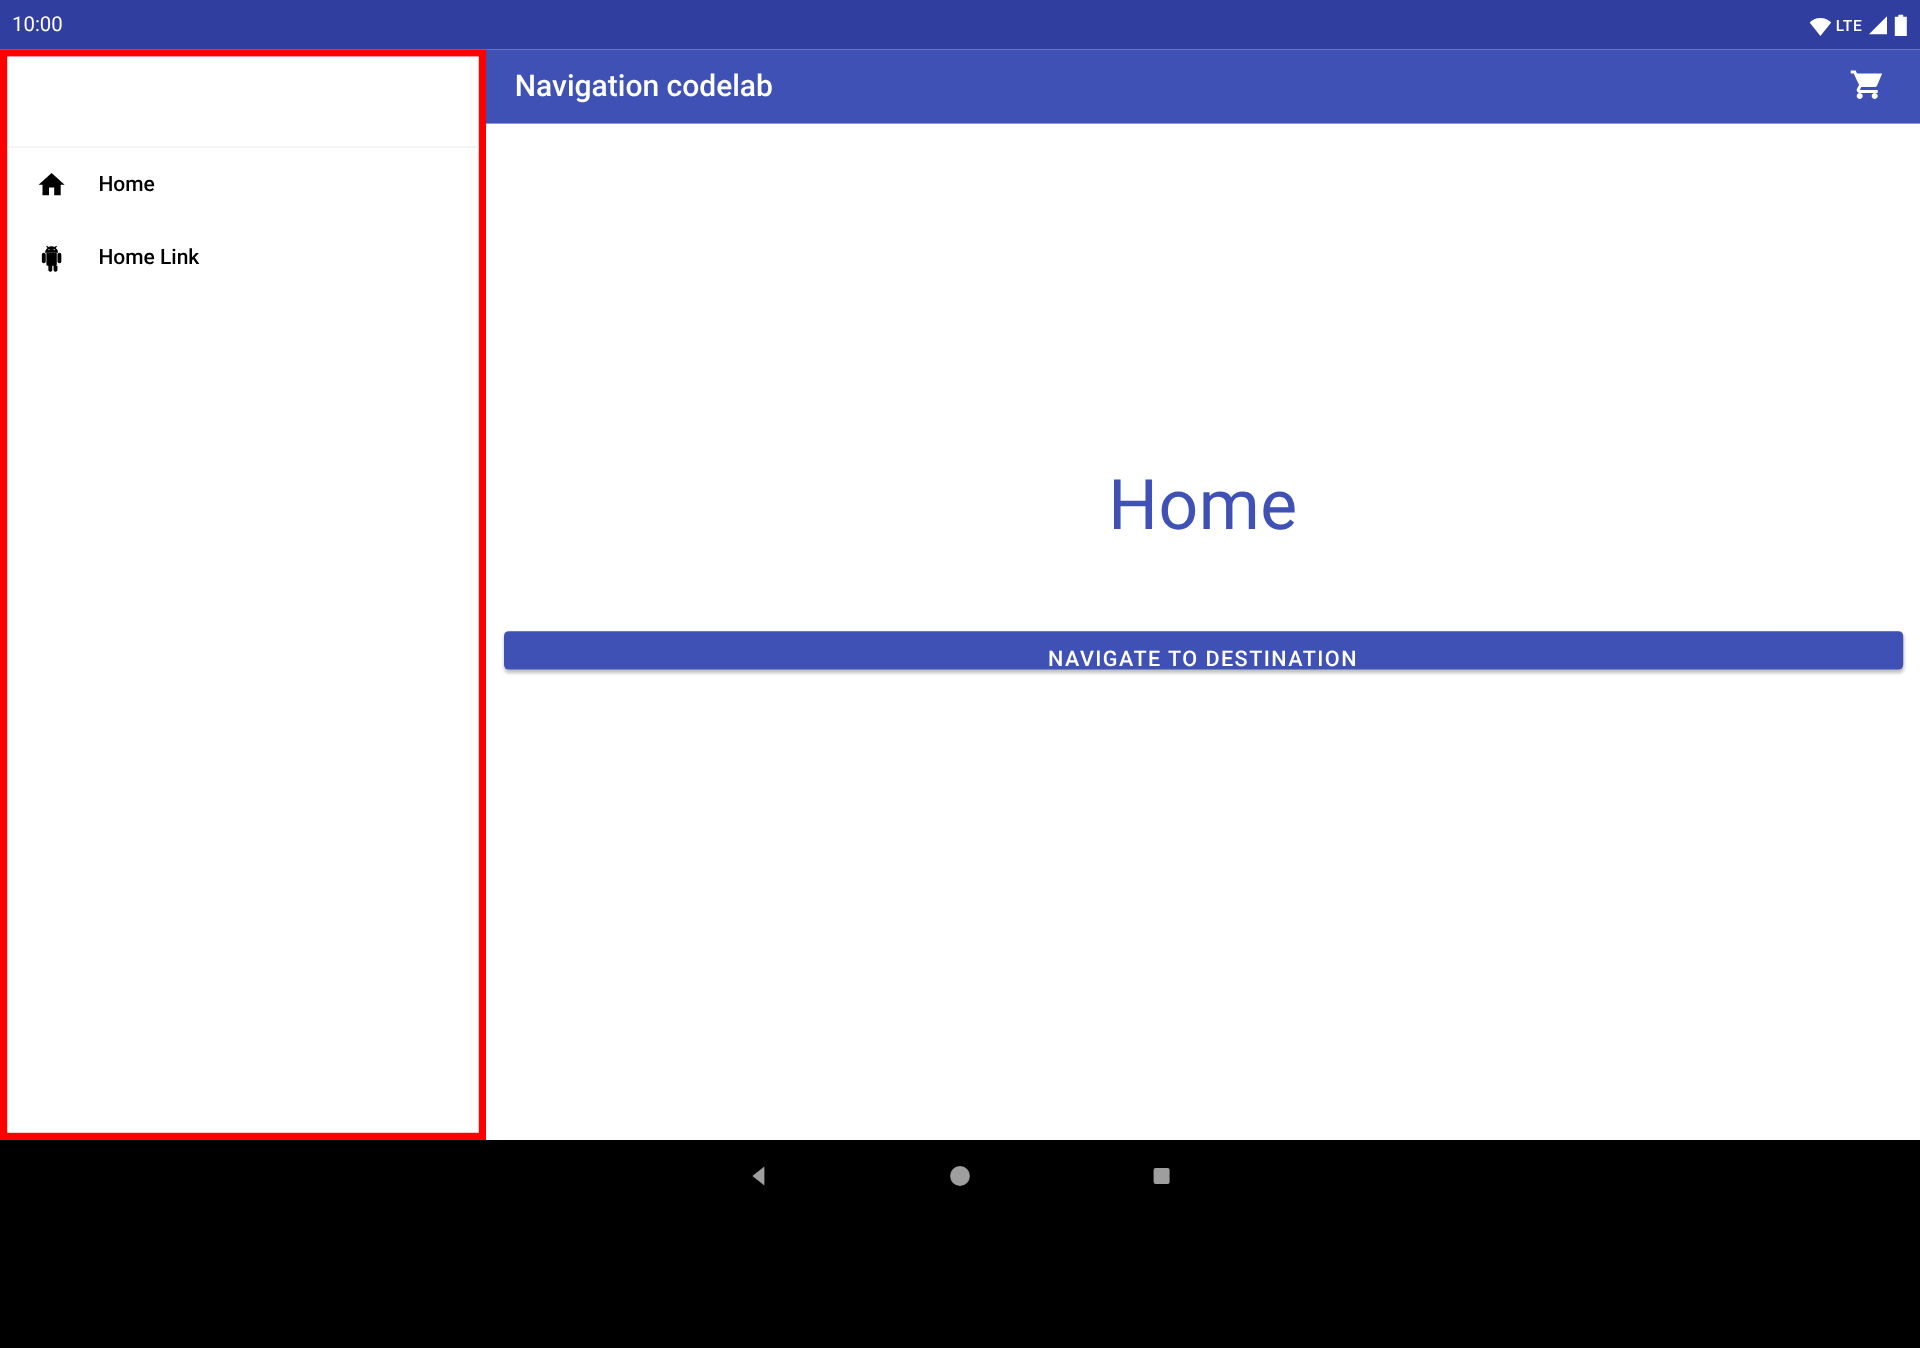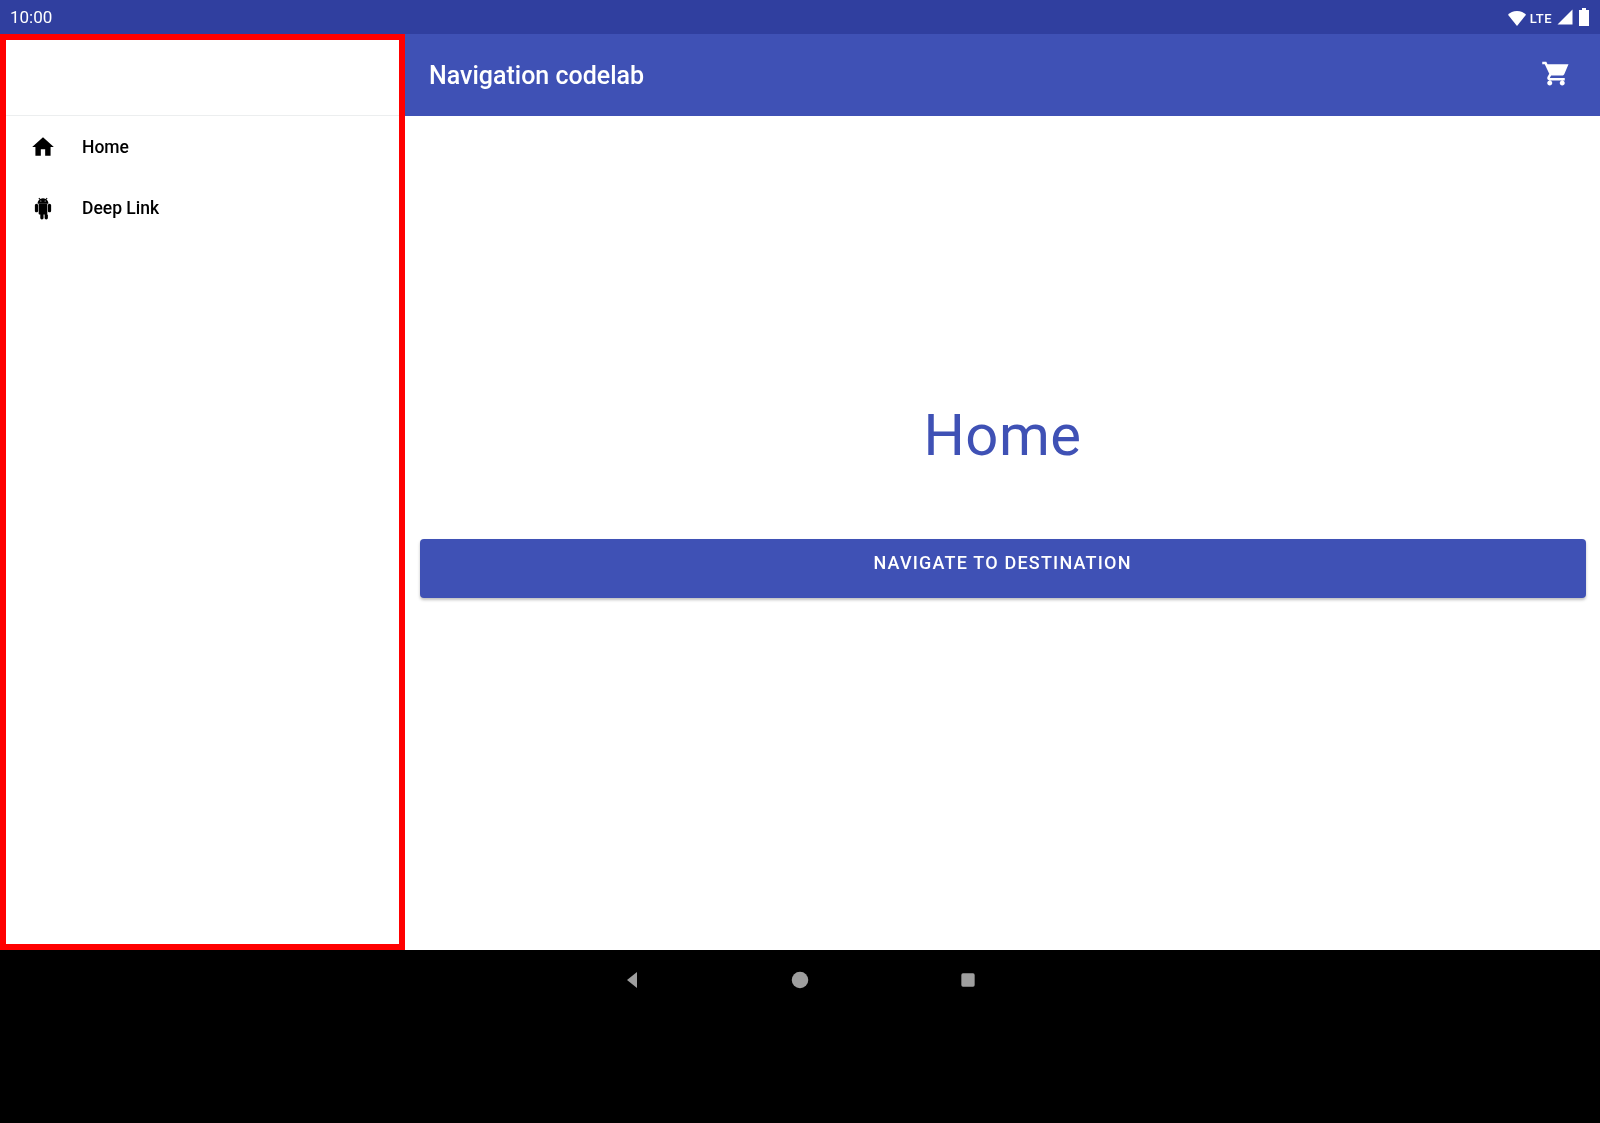--- a/index.html
+++ b/index.html
@@ -12,27 +12,27 @@
     width: 1600px;
     height: 1123px;
     margin: 0 auto;
     background: #000;
     display: flex;
     flex-direction: column;
   }
 
   
   .status-bar {
-    height: 34px;
+    height: 17px;
     background: #303f9f; 
     display: flex;
     align-items: center;
     color: #fff;
     font-size: 17px;
-    padding: 0 10px;
+    padding: 12px 10px;
   }
   .status-left  { flex: 1; display:flex; align-items:center; }
   .status-right { display:flex; align-items:flex-end; gap:4px; }
   .status-icon  { display:inline-flex; align-items:center; }
   .status-lte   { font-size: 13px; font-weight: 500; letter-spacing: .5px; }
 
   
   .body-area {
     flex: 1;
     display: flex;
@@ -72,21 +72,21 @@
     color: #000;
   }
 
   .main-col {
     flex: 1;
     display: flex;
     flex-direction: column;
     background: #fff;
   }
   .app-bar {
-    height: 82px;
+    height: 62px;
     background: #3f51b5;
     display: flex;
     align-items: center;
     padding: 0 24px;
     color: #fff;
   }
   .app-bar .title {
     font-size: 25px;
     font-weight: 500;
     flex: 1;
@@ -114,21 +114,21 @@
     letter-spacing: 0.5px;
   }
   .btn-stack {
     margin-top: 70px;
     width: 1166px;
     display:flex;
     flex-direction:column;
     gap: 26px;
   }
   .mat-button {
-    height: 59px;
+    height: 32px;
     background: #3f51b5;
     color: #fff;
     font-size: 18px;
     font-weight: 500;
     letter-spacing: 1.2px;
     text-align: center;
     line-height: 47px;
     border-radius: 4px;
     box-shadow: 0 2px 3px rgba(0,0,0,0.25);
     text-transform: uppercase;
@@ -197,21 +197,21 @@
       </div>
 
       <div class="drawer-item">
         <span class="di-icon">
           <svg width="26" height="26" viewBox="0 0 24 24" fill="#000">
             <path d="M6 8c-.83 0-1.5.67-1.5 1.5v5C4.5 15.33 5.17 16 6 16s1.5-.67 1.5-1.5v-5C7.5 8.67 6.83 8 6 8zm12 0c-.83 0-1.5.67-1.5 1.5v5c0 .83.67 1.5 1.5 1.5s1.5-.67 1.5-1.5v-5C19.5 8.67 18.83 8 18 8z"></path>
             <path d="M8 8v9c0 .55.45 1 1 1h.5v3c0 .83.67 1.5 1.5 1.5s1.5-.67 1.5-1.5v-3h1v3c0 .83.67 1.5 1.5 1.5s1.5-.67 1.5-1.5v-3H15c.55 0 1-.45 1-1V8H8z"></path>
             <path d="M15.5 2.5 14.4 3.6C13.68 3.22 12.86 3 12 3s-1.68.22-2.4.6L8.5 2.5 7.8 3.2l1.06 1.06C7.72 5.1 7 6.46 7 8h10c0-1.54-.72-2.9-1.86-3.74L16.2 3.2l-.7-.7zM10 6c-.28 0-.5-.22-.5-.5S9.72 5 10 5s.5.22.5.5-.22.5-.5.5zm4 0c-.28 0-.5-.22-.5-.5s.22-.5.5-.5.5.22.5.5-.22.5-.5.5z"></path>
           </svg>
         </span>
-        <span class="di-label">Deep Link</span>
+        <span class="di-label">Home Link</span>
       </div>
     </div>
 
     <div class="main-col">
       <div class="app-bar">
         <div class="title">Navigation codelab</div>
         <div class="cart-btn">
           <span>
             <svg width="30" height="30" viewBox="0 0 24 24" fill="#fff">
               <path d="M7 18c-1.1 0-2 .9-2 2s.9 2 2 2 2-.9 2-2-.9-2-2-2zm10 0c-1.1 0-2 .9-2 2s.9 2 2 2 2-.9 2-2-.9-2-2-2zM7.16 14h9.69c.75 0 1.41-.41 1.75-1.03L22 5H5.21L4.27 3H1v2h2l3.6 7.59-1.35 2.44C4.52 16.37 5.48 18 7 18h12v-2H7l1.1-2z"></path>

